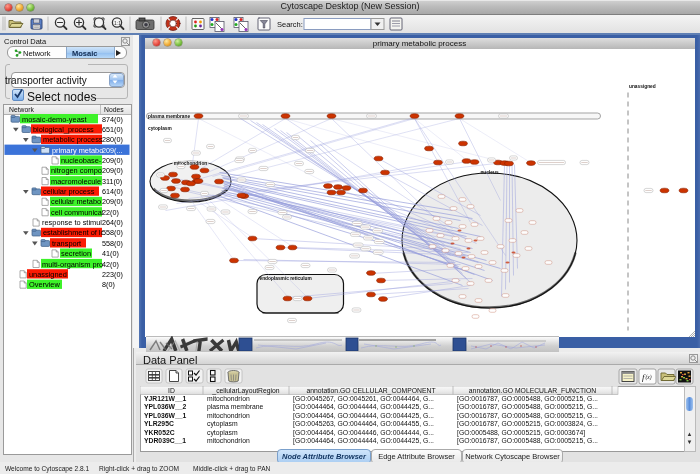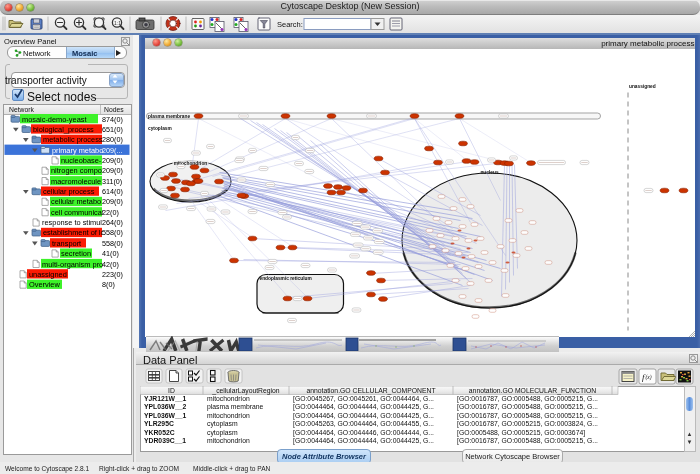--- a/index.html
+++ b/index.html
@@ -1,20 +1,20 @@
 <!DOCTYPE html>
 <html><head><meta charset="utf-8">
 <style>
 html,body{margin:0;padding:0;}
 body{width:700px;height:474px;overflow:hidden;font-family:"Liberation Sans",sans-serif;background:#ececec;}
 #app{position:relative;width:700px;height:474px;overflow:hidden;}
 .abs{position:absolute;}
 </style></head><body>
 <div id="app">
-<div class="abs" style="left:0;top:0;width:700px;height:14px;background:linear-gradient(#d2d2d2,#bcbcbc 45%,#a8a8a8);border-bottom:1px solid #7e7e7e;border-radius:7px;">
+<div class="abs" style="left:0;top:0;width:700px;height:14px;background:linear-gradient(#d2d2d2,#bcbcbc 45%,#a8a8a8);border-bottom:1px solid #7e7e7e;">
  <div class="abs" style="left:0;top:0;width:700px;height:1px;background:#e8e8e8;"></div>
  <div class="abs" style="left:5px;top:3.5px;width:7px;height:7px;border-radius:50%;background:radial-gradient(circle at 35% 30%,#ff9a8a,#e3443a 60%,#a01d12);box-shadow:0 0 0 0.5px #8c4a44;"></div>
  <div class="abs" style="left:16px;top:3.5px;width:7px;height:7px;border-radius:50%;background:radial-gradient(circle at 35% 30%,#ffe9a0,#f0a72f 60%,#b5750d);box-shadow:0 0 0 0.5px #95702c;"></div>
  <div class="abs" style="left:27px;top:3.5px;width:7px;height:7px;border-radius:50%;background:radial-gradient(circle at 35% 30%,#d2f0a0,#74bc3a 60%,#3f7d12);box-shadow:0 0 0 0.5px #5d7d3c;"></div>
  <div class="abs" style="left:0;top:1px;width:700px;text-align:center;font-size:9px;color:#222;">Cytoscape Desktop (New Session)</div>
 </div>
 <div class="abs" style="left:0;top:15px;width:700px;height:18px;background:linear-gradient(#f4f4f4,#e2e2e2);"></div>
 <div class="abs" style="left:0;top:33px;width:700px;height:2px;background:#5f7fb4;"></div>
 <svg class="abs" style="left:0;top:14px;" width="700" height="19" viewBox="0 0 700 19">
  <g stroke-linecap="round">
@@ -87,21 +87,21 @@
  <text x="277" y="12.5" font-size="7.5" fill="#111">Search:</text>
  <rect x="304" y="4.5" width="67" height="11" fill="#fff" stroke="#8a9cc0" stroke-width="1"></rect>
  <rect x="371" y="4.5" width="13" height="11" fill="linear" style="fill:#f0f0f0" stroke="#999" stroke-width="1"></rect>
  <path d="M374.5 8.5 L380.5 8.5 L377.5 12 Z" fill="#333"></path>
  <rect x="390" y="4" width="12" height="12" rx="1" fill="#f4f4f0" stroke="#556" stroke-width="0.9"></rect>
  <line x1="392" y1="7" x2="400" y2="7" stroke="#667" stroke-width="0.8"></line>
  <line x1="392" y1="9.5" x2="400" y2="9.5" stroke="#889" stroke-width="0.8"></line>
  <line x1="392" y1="12" x2="400" y2="12" stroke="#889" stroke-width="0.8"></line>
 </svg>
 <div class="abs" style="left:0;top:35px;width:133px;height:427px;background:#e7e7e7;border-right:1px solid #aaa;">
- <div class="abs" style="left:4px;top:2px;font-size:7.5px;color:#111;">Overview Panel</div>
+ <div class="abs" style="left:4px;top:2px;font-size:7.5px;color:#111;">Control Data</div>
  <svg class="abs" style="left:121px;top:2px;" width="9" height="9" viewBox="0 0 9 9">
         <rect x="0.5" y="0.5" width="8" height="8" fill="#eee" stroke="#999"></rect>
         <circle cx="4" cy="4" r="2.2" fill="none" stroke="#888"></circle>
         <line x1="5.5" y1="5.5" x2="8" y2="8" stroke="#888"></line>
       </svg>
 
  <div class="abs" style="left:7px;top:11px;width:118px;height:11px;background:#fdfdfd;border:1px solid #9a9a9a;border-radius:6px;overflow:hidden;">
    <div class="abs" style="left:58px;top:0;width:47px;height:11px;background:linear-gradient(#cfe4fa,#a7ccf2 50%,#91bef0 51%,#b8d9f8);border-left:1px solid #8aa8cc;border-right:1px solid #8aa8cc;"></div>
    <div class="abs" style="left:15px;top:1.5px;font-size:7.5px;color:#111;">Network</div>
    <div class="abs" style="left:64px;top:1.5px;font-size:7.5px;font-weight:bold;color:#102a50;text-align:center;">Mosaic</div>
@@ -281,21 +281,21 @@
       <path d="M24.2 281.0 L24.2 283.0 L26.2 283.0" fill="#ddd" stroke="#888" stroke-width="0.7"></path>
       <text x="29" y="287.2" font-size="7.4" fill="#000" clip-path="url(#tc16)">Overview</text>
       <text x="102" y="287.2" font-size="7.2" fill="#000">8(0)</text>
     </svg>
     <div class="abs" style="left:133px;top:35px;width:567px;height:313px;background:#f5f5f5;"></div>
     <div class="abs" style="left:139px;top:35px;width:561px;height:313px;background:linear-gradient(90deg,#5577b5,#3a5fa5 3px,#3a5fa5 558px,#4a6cae);">
  <div class="abs" style="left:5.5px;top:2.5px;width:550px;height:11px;background:linear-gradient(#dedede,#b6b6b6);border-bottom:1px solid #909090;">
   <div class="abs" style="left:8.5px;top:1.5px;width:7px;height:7px;border-radius:50%;background:radial-gradient(circle at 35% 30%,#ff9a8a,#e3443a 60%,#a01d12);box-shadow:0 0 0 0.5px #9a5a52;"></div>
   <div class="abs" style="left:19.5px;top:1.5px;width:7px;height:7px;border-radius:50%;background:radial-gradient(circle at 35% 30%,#ffe9a0,#f0a72f 60%,#b5750d);box-shadow:0 0 0 0.5px #9a7a3a;"></div>
   <div class="abs" style="left:30.5px;top:1.5px;width:7px;height:7px;border-radius:50%;background:radial-gradient(circle at 35% 30%,#d2f0a0,#74bc3a 60%,#3f7d12);box-shadow:0 0 0 0.5px #6a8a4a;"></div>
-  <div class="abs" style="left:0;top:1px;width:550px;text-align:right;font-size:8px;color:#111;">primary metabolic process</div>
+  <div class="abs" style="left:0;top:1px;width:550px;text-align:center;font-size:8px;color:#111;">primary metabolic process</div>
  </div>
  <div class="abs" id="canvas" style="left:5.5px;top:13.5px;width:550px;height:288.5px;background:#fff;"></div>
 </div>
 <svg class="abs" style="left:144.5px;top:48.5px;" width="549" height="288" viewBox="144.5 48.5 549 288" font-family="Liberation Sans,sans-serif">
       <ellipse cx="489" cy="240" rx="87.5" ry="67.5" fill="#ececec" stroke="#111" stroke-width="1.1"></ellipse>
       <path d="M 403 252 A 87.5 67.5 0 0 0 575 252" fill="none" stroke="#111" stroke-width="2.4" opacity="0.6"></path>
       <text x="489" y="173.5" font-size="4.8" font-weight="bold" text-anchor="middle" fill="#111">nucleus</text>
       <ellipse cx="190" cy="181" rx="40.5" ry="20.5" fill="#f1f1f1" stroke="#111" stroke-width="1.1"></ellipse>
       <path d="M 153 188 A 40.5 20.5 0 0 0 227 188" fill="none" stroke="#111" stroke-width="2.2" opacity="0.6"></path>
       <rect x="172" y="159.8" width="36" height="5" fill="#f1f1f1" opacity="0.85"></rect>
@@ -763,18 +763,19 @@
       <text x="67" y="57.0" font-size="6.8" fill="#111">mitochondrion</text>
       <text x="153" y="57.0" font-size="6.8" fill="#111">[GO:0044464, GO:0044444, GO:0044425, G...</text>
       <text x="317" y="57.0" font-size="6.8" fill="#111">[GO:0016787, GO:0005488, GO:0005215, G...</text>
     </svg>
     <div class="abs" style="left:684px;top:386px;width:10px;height:64px;background:#f0f0f0;border:0.5px solid #bbb;">
  <div class="abs" style="left:1px;top:10px;width:7px;height:14px;border-radius:4px;background:linear-gradient(90deg,#9fc2ee,#5a8fdc 50%,#9fc2ee);"></div>
  <div class="abs" style="left:1.5px;top:44px;font-size:6px;color:#333;">▲</div>
  <div class="abs" style="left:1.5px;top:52px;font-size:6px;color:#333;">▼</div>
 </div>
 <div class="abs" style="left:277px;top:449px;width:92px;height:13px;background:linear-gradient(#cfe5fb,#aacdf2);border:1px solid #7aa0cc;border-radius:4px;text-align:center;font-size:7.5px;font-weight:bold;color:#10335f;line-height:13px;font-style:italic;">Node Attribute Browser</div>
+<div class="abs" style="left:371px;top:449px;width:89px;height:13px;background:linear-gradient(#fcfcfc,#e8e8e8);border:1px solid #aaa;border-radius:4px;text-align:center;font-size:7.5px;color:#222;line-height:13px;">Edge Attribute Browser</div>
 <div class="abs" style="left:462px;top:449px;width:99px;height:13px;background:linear-gradient(#fcfcfc,#e8e8e8);border:1px solid #aaa;border-radius:4px;text-align:center;font-size:7.5px;color:#222;line-height:13px;">Network Cytoscape Browser</div>
 <div class="abs" style="left:0;top:462px;width:700px;height:12px;background:#ececec;">
  <div class="abs" style="left:5px;top:2.5px;font-size:6.6px;color:#222;">Welcome to Cytoscape 2.8.1</div>
  <div class="abs" style="left:99px;top:2.5px;font-size:6.6px;color:#222;">Right-click + drag to ZOOM</div>
  <div class="abs" style="left:193px;top:2.5px;font-size:6.6px;color:#222;">Middle-click + drag to PAN</div>
 </div>
 </div>
 </body></html>

